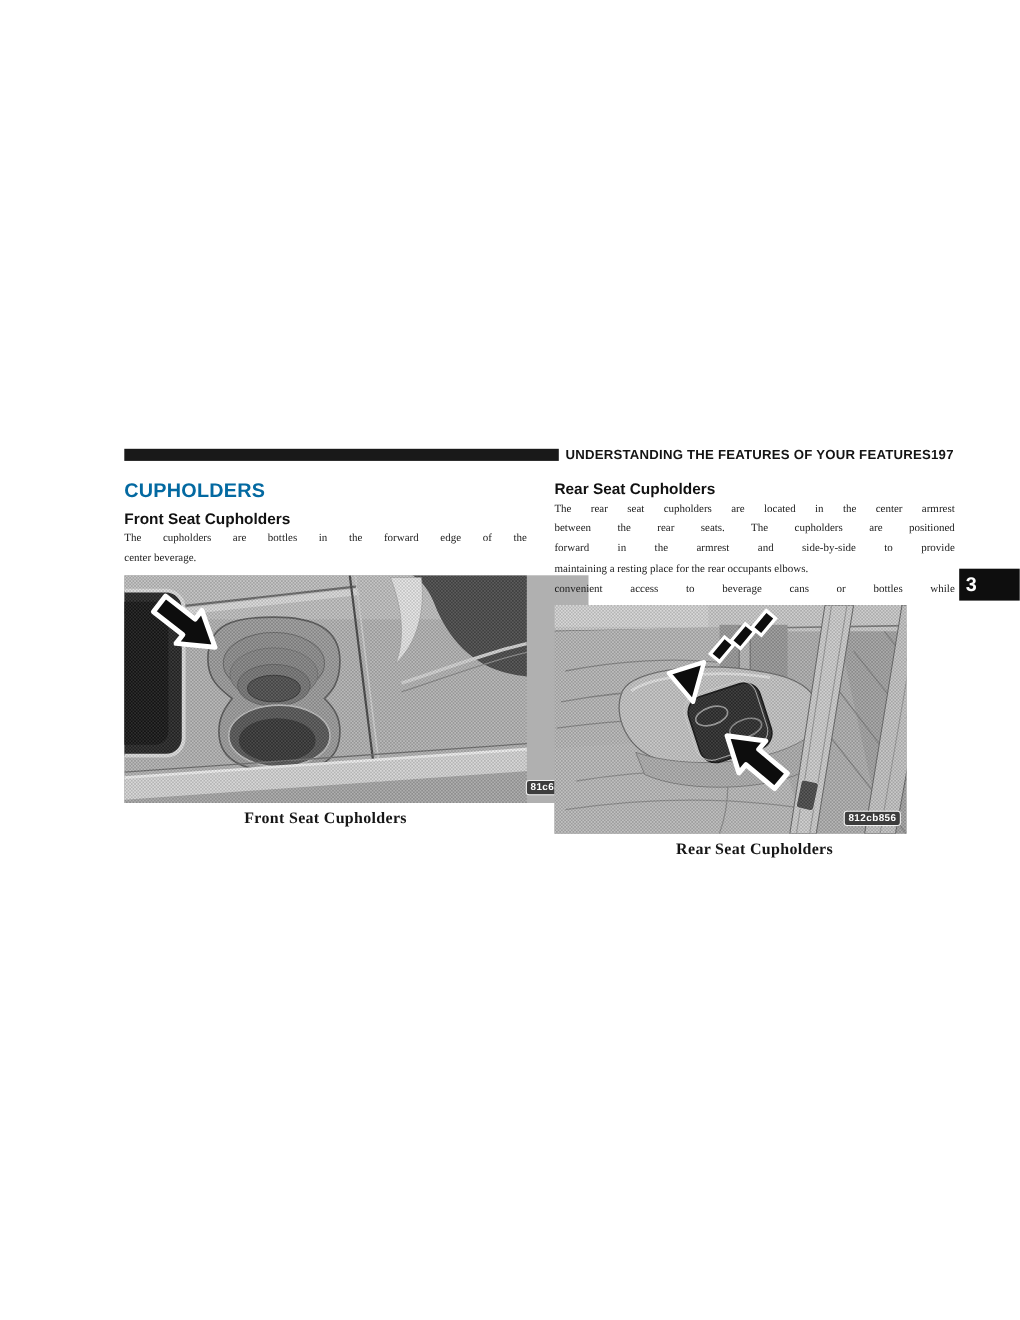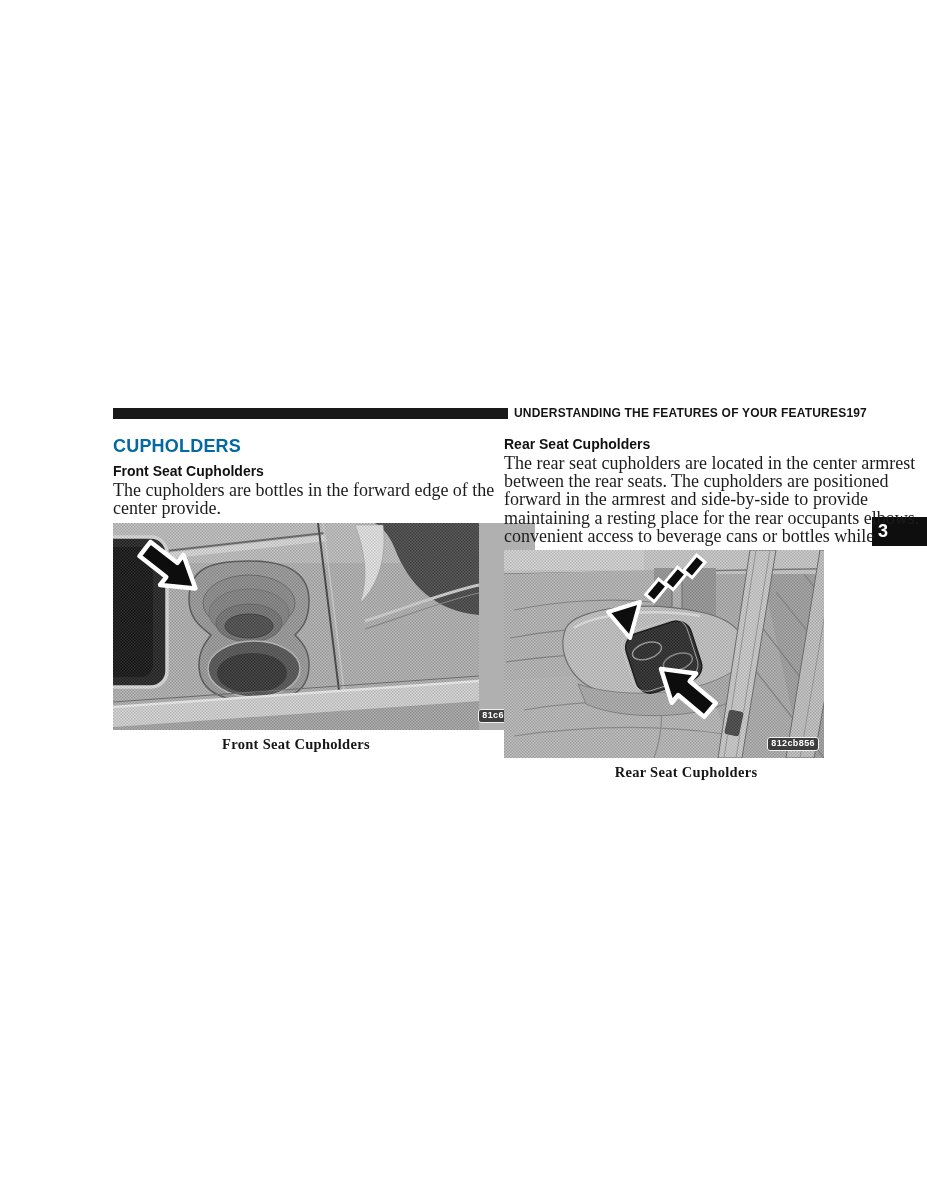--- a/index.html
+++ b/index.html
@@ -50,21 +50,21 @@
     font-family: "Liberation Sans", sans-serif;
     font-weight: bold; font-size: 14px; color: #111;
     white-space: nowrap;
   }
   .col-left  .sub-heading { top: 463px; }
   .col-right .sub-heading { top: 436px; }
 
   .body-text {
     position: absolute; left: 0; right: 0;
     font-family: "Liberation Serif", serif;
-    font-size: 18px; line-height: 18.2px; color: #1c1c1c;
+    font-size: 10px; line-height: 18.2px; color: #1c1c1c;
   }
   .col-left  .body-text { top: 481px; }
   .col-right .body-text { top: 454px; }
   .jline { text-align: justify; text-align-last: justify; white-space: nowrap; }
   .jline.last { text-align-last: left; }
 
   
   .figure {
     position: absolute; left: 0;
     background: #b0b0b0; overflow: hidden;
@@ -101,21 +101,21 @@
 
   <div class="chapter-tab">
     <span>3</span>
   </div>
 
   <div class="col-left">
     <div class="sec-heading">CUPHOLDERS</div>
     <div class="sub-heading">Front Seat Cupholders</div>
     <div class="body-text">
         <div class="jline">The cupholders are bottles in the forward edge of the</div>
-        <div class="jline last">center provide.</div>
+        <div class="jline last">center beverage.</div>
       </div>
 
     <div class="figure fig-front">
       <svg width="366" height="207" viewBox="0 0 366 207">
         <defs>
           <pattern id="htA" width="3" height="3" patternUnits="userSpaceOnUse">
             <rect x="0" y="0" width="1.5" height="1.5" fill="#000" opacity="0.15"></rect>
             <rect x="1.5" y="1.5" width="1.5" height="1.5" fill="#000" opacity="0.15"></rect>
             <rect x="1.5" y="0" width="1.5" height="1.5" fill="#fff" opacity="0.10"></rect>
             <rect x="0" y="1.5" width="1.5" height="1.5" fill="#fff" opacity="0.10"></rect>

